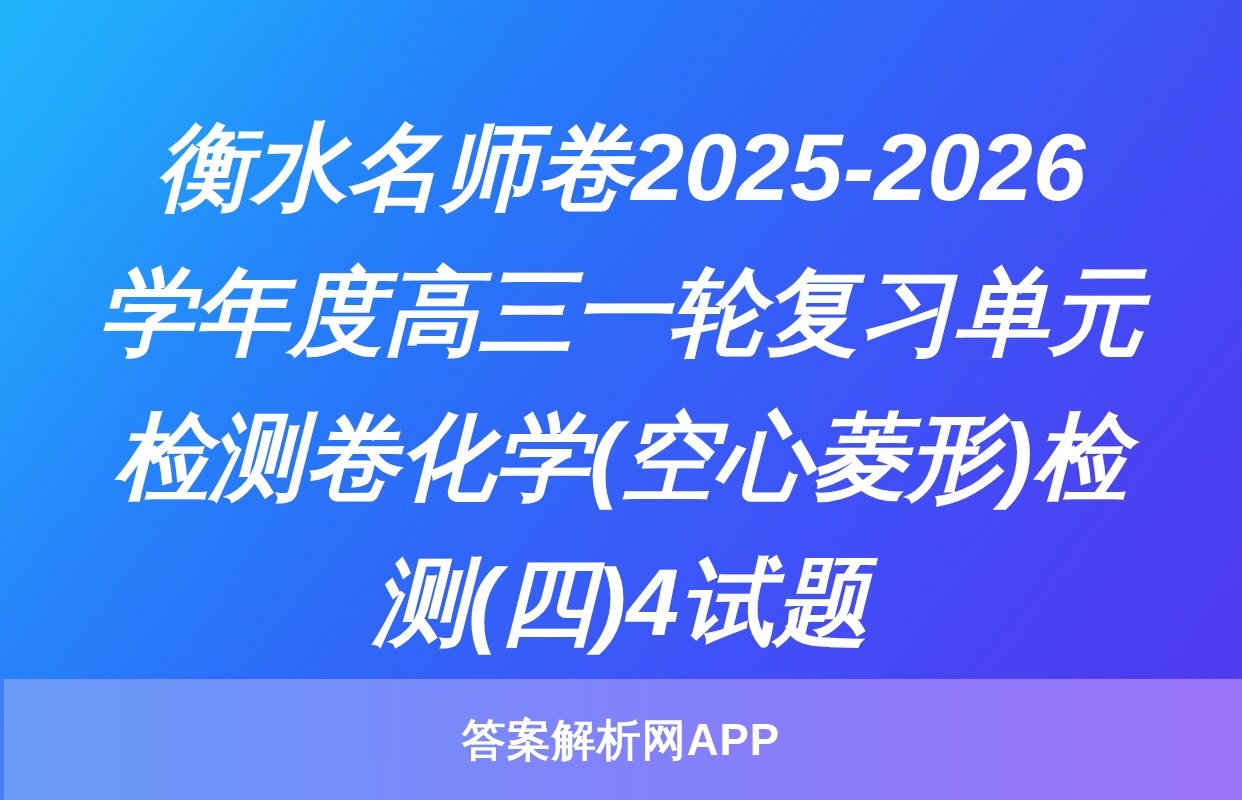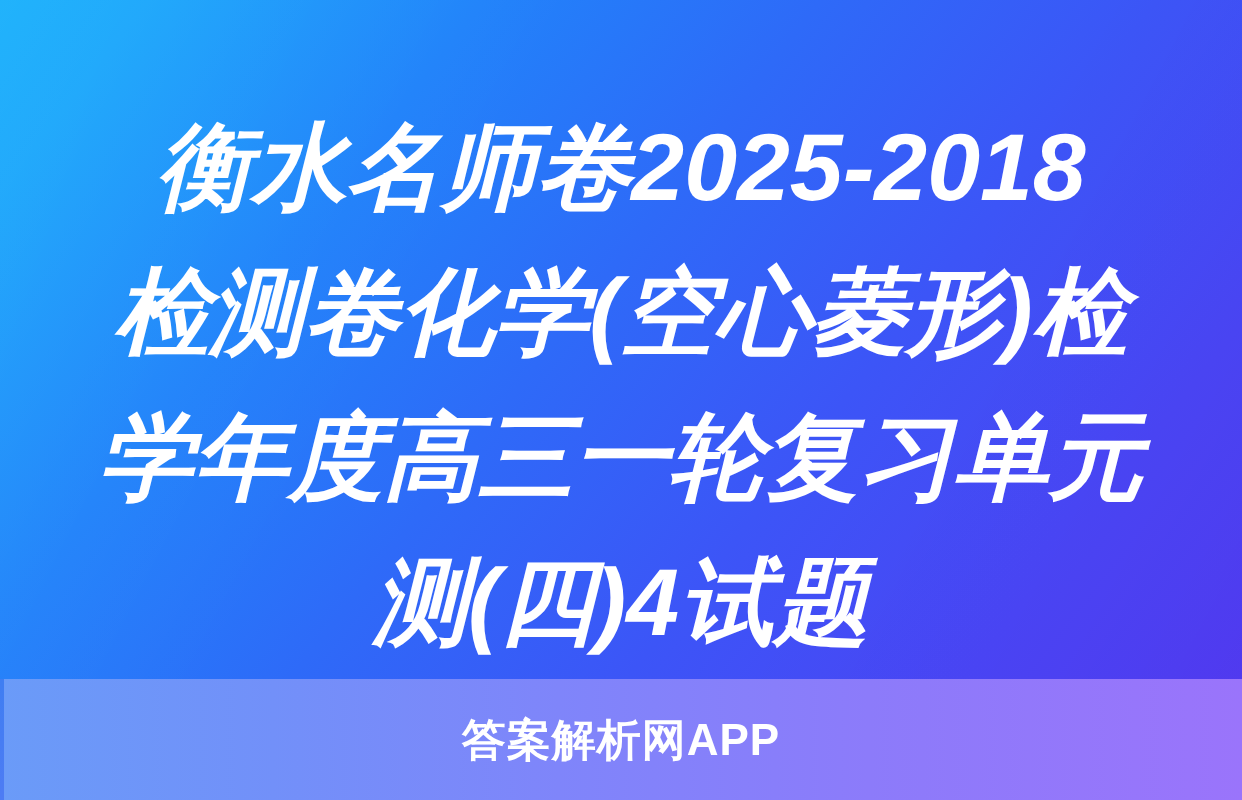--- a/index.html
+++ b/index.html
@@ -98,23 +98,23 @@
     line-height: 1;
     white-space: nowrap;
   }
 </style>
 </head>
 <body>
 
 <div class="poster">
 
   <div class="title-block">
-    <span class="title-line">衡水名师卷2025-2018</span>
+    <span class="title-line">衡水名师卷2025-2026</span>
+    <span class="title-line">学年度高三一轮复习单元</span>
     <span class="title-line">检测卷化学(空心菱形)检</span>
-    <span class="title-line">学年度高三一轮复习单元</span>
     <span class="title-line">测(四)4试题</span>
   </div>
 
   <div class="footer-band">
     <span class="footer-text">答案解析网APP</span>
   </div>
 
 </div>
 
 </body></html>

